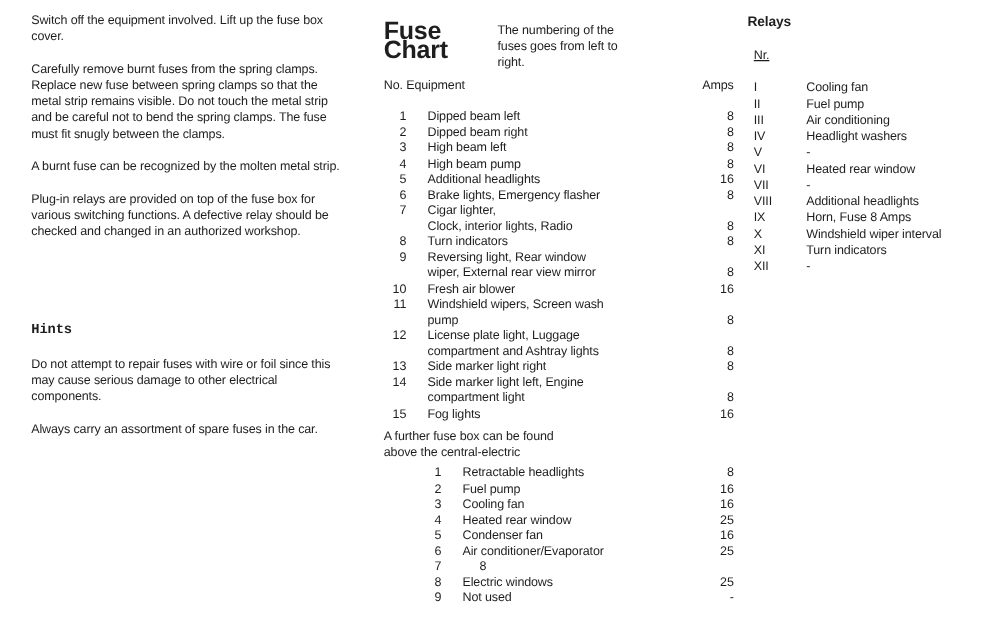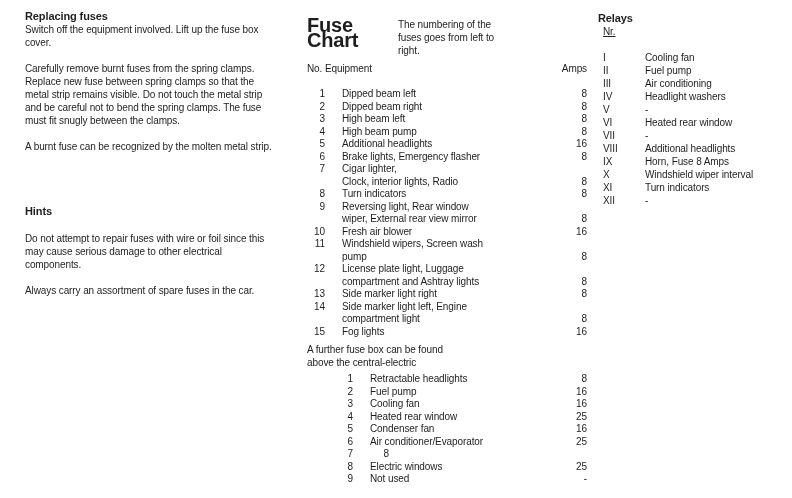--- a/index.html
+++ b/index.html
@@ -15,60 +15,62 @@
     overflow: hidden;
   }
   .col { position: absolute; top: 0; }
   .col-left  { left: 25px;  top: 10px; width: 278px; }
   .col-mid   { left: 307px; top: 18px; width: 280px; box-sizing: border-box; }
   .col-right { left: 598px; top: 12px; width: 190px; }
 
   h3 { font-size: 11px; letter-spacing: -0.1px; font-weight: bold; margin: 0; line-height: 13px; }
   .para { margin: 13px 0 0 0; white-space: pre-line; }
   .pwrap-1 .para:first-of-type { margin-top: 0; }
-  .hints-heading { margin-top: 52px; }
+  .hints-heading { margin-top: 66px; font-family: Liberation Mono, monospace; }
   .pwrap-2 .para:first-of-type { margin-top: 14px; }
 
   
   .fc-head { display: flex; align-items: flex-start; }
   .fc-title { flex: none; width: 91px; font-size: 20px; font-weight: bold; letter-spacing: -0.2px; line-height: 15px; }
   .fc-note { flex: 1; white-space: pre-line; }
   .fc-cols { display: flex; justify-content: space-between; margin-top: 5px; }
   .flist { margin-top: 13px; line-height: 12.5px; }
   .frow { display: flex; align-items: flex-start; }
   .fno { flex: none; width: 18px; text-align: right; margin-right: 6px; }
   .flabel { flex: 1; white-space: pre-line; padding-left: 11px; }
   .famps { flex: none; width: 30px; text-align: right; align-self: flex-end; }
   .further-note { margin: 6px 0 0 0; white-space: pre-line; line-height: 12.5px; }
   .flist-extra { margin-top: 4px; padding-left: 28px; }
 
   
-  .nr-label { padding-left: 5px; text-decoration: underline; }
+  .nr-label { margin-top: 13px; padding-left: 5px; text-decoration: underline; }
   .rlist { margin-top: 13px; }
   .rrow { display: flex; padding-left: 5px; }
   .rnr { flex: none; width: 42px; }
   .rlbl { flex: 1; }
 </style>
 </head>
 <body>
 
 <div class="page">
 
   <div class="col col-left">
-    <h3>Replacing fuses</h3>
     <div class="pwrap-1">
 
     <p class="para">Switch off the equipment involved. Lift up the fuse box
 cover.</p>
         <p class="para">Carefully remove burnt fuses from the spring clamps.
 Replace new fuse between spring clamps so that the
 metal strip remains visible. Do not touch the metal strip
 and be careful not to bend the spring clamps. The fuse
 must fit snugly between the clamps.</p>
         <p class="para">A burnt fuse can be recognized by the molten metal strip.</p>
+        <p class="para">Plug-in relays are provided on top of the fuse box for
+various switching functions. A defective relay should be
+checked and changed in an authorized workshop.</p>
       </div>
     <h3 class="hints-heading">Hints</h3>
     <div class="pwrap-2">
 
         <p class="para">Do not attempt to repair fuses with wire or foil since this
 may cause serious damage to other electrical
 components.</p>
         <p class="para">Always carry an assortment of spare fuses in the car.</p>
       </div>
   </div>

